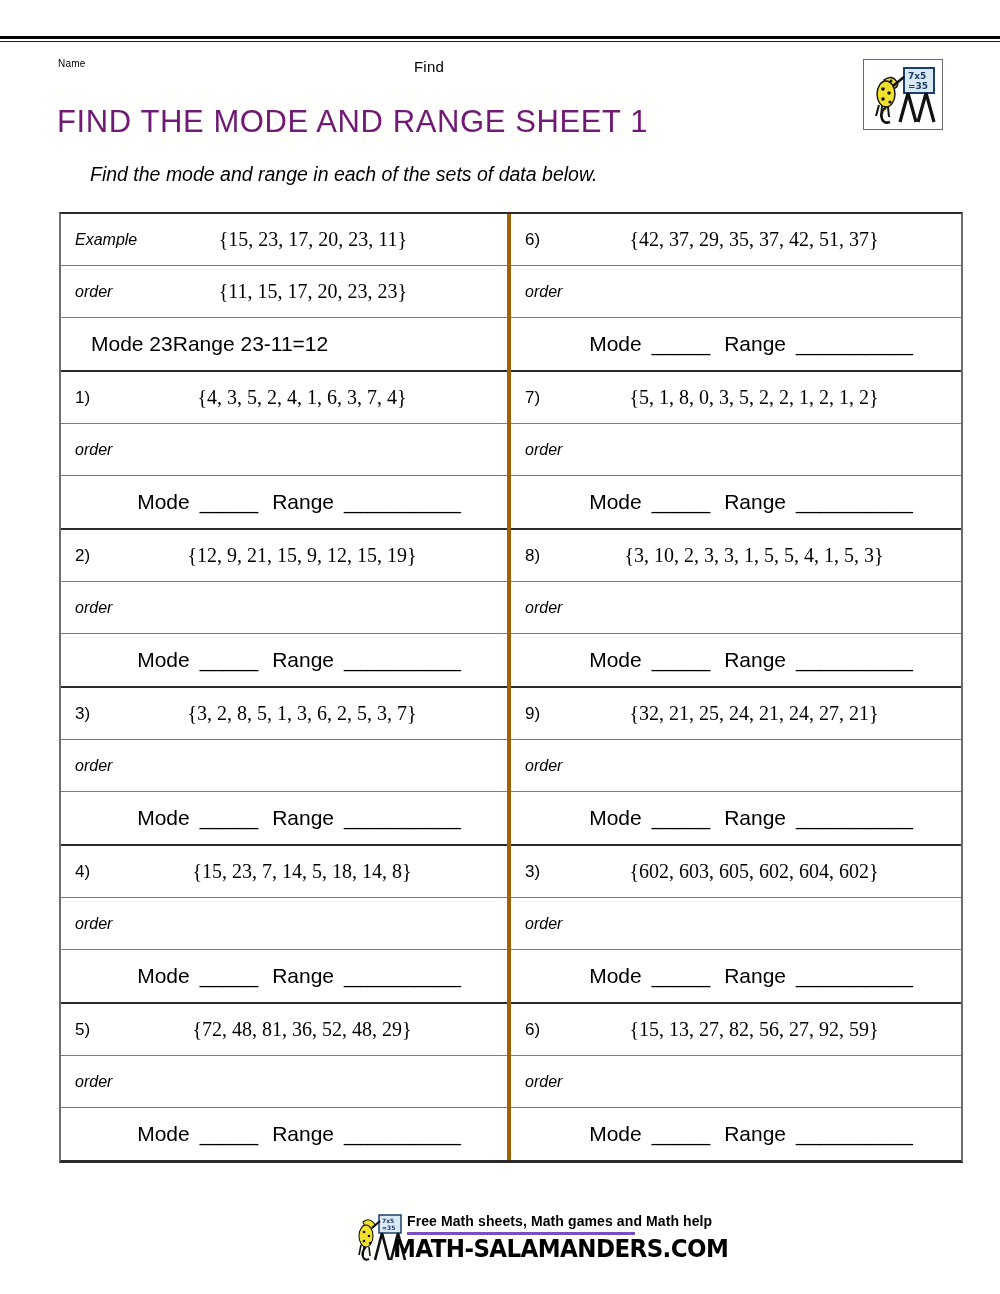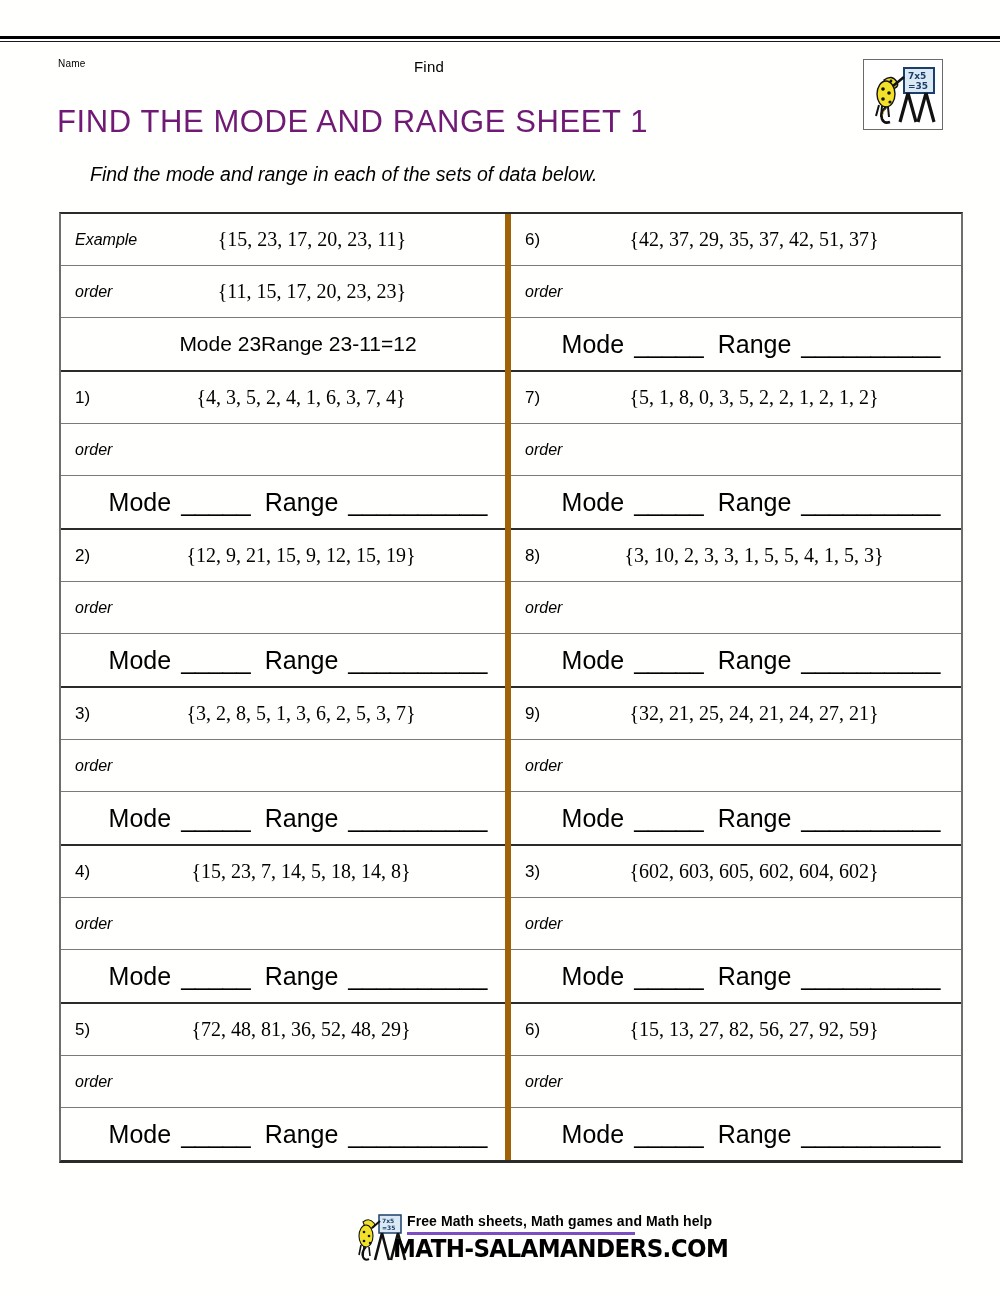--- a/index.html
+++ b/index.html
@@ -113,21 +113,21 @@
   }
   .grid {
     display: flex;
     width: 100%;
   }
   .col {
     width: 50%;
     box-sizing: border-box;
   }
   .col.left {
-    border-right: 6px solid #a16207;
+    border-right: 4px solid #a16207;
   }
 
   .block {
     border-bottom: 2px solid #2b2b2b;
   }
   .block.last {
     border-bottom: none;
   }
 
   .row {
@@ -161,28 +161,28 @@
     font-family: Liberation Serif, serif;
   }
   .dataset.example-vals {
     padding-left: 58px;
   }
   .answerline {
     width: 100%;
     text-align: center;
     padding-left: 30px;
     box-sizing: border-box;
-    font-size: 25px;
+    font-size: 21px;
     white-space: nowrap;
   }
   .answerline .gap { display: inline-block; width: 14px; }
   .answerline .gap-sm { display: inline-block; width: 10px; }
   .worked {
     width: 100%;
-    text-align: center;
+    text-align: left;
     padding-left: 30px;
     box-sizing: border-box;
     font-size: 21px;
     white-space: nowrap;
   }
 
   
   .footer {
     position: absolute;
     left: 355px;

